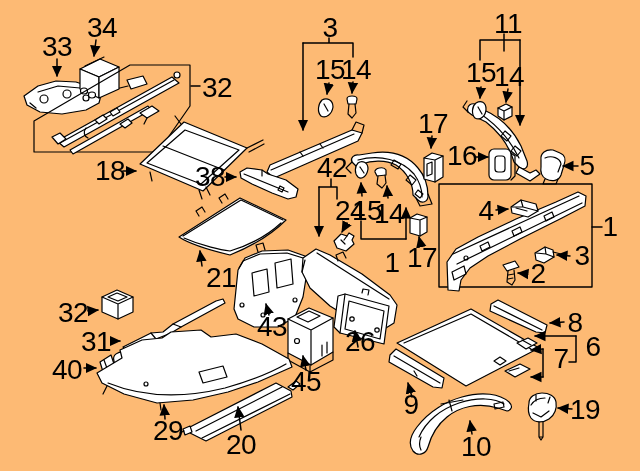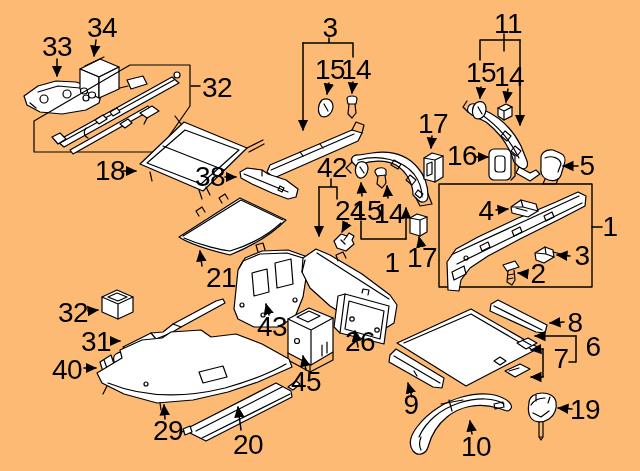--- a/index.html
+++ b/index.html
@@ -365,21 +365,21 @@
   <div class="co" style="left:367px;top:211px">15</div>
   <div class="co" style="left:389px;top:214px">14</div>
   <div class="co" style="left:392px;top:263px">1</div>
   <div class="co" style="left:422px;top:258px">17</div>
   <div class="co" style="left:221px;top:278px">21</div>
   <div class="co" style="left:272px;top:327px">43</div>
   <div class="co" style="left:73px;top:313px">32</div>
   <div class="co" style="left:96px;top:342px">31</div>
   <div class="co" style="left:67px;top:370px">40</div>
   <div class="co" style="left:168px;top:431px">29</div>
-  <div class="co" style="left:248px;top:445px">20</div>
+  <div class="co" style="left:241px;top:445px">20</div>
   <div class="co" style="left:306px;top:382px">45</div>
   <div class="co" style="left:360px;top:342px">26</div>
   <div class="co" style="left:486px;top:211px">4</div>
   <div class="co" style="left:538px;top:274px">2</div>
   <div class="co" style="left:582px;top:256px">3</div>
   <div class="co" style="left:610px;top:227px">1</div>
   <div class="co" style="left:593px;top:347px">6</div>
   <div class="co" style="left:561px;top:359px">7</div>
   <div class="co" style="left:575px;top:323px">8</div>
   <div class="co" style="left:411px;top:405px">9</div>

